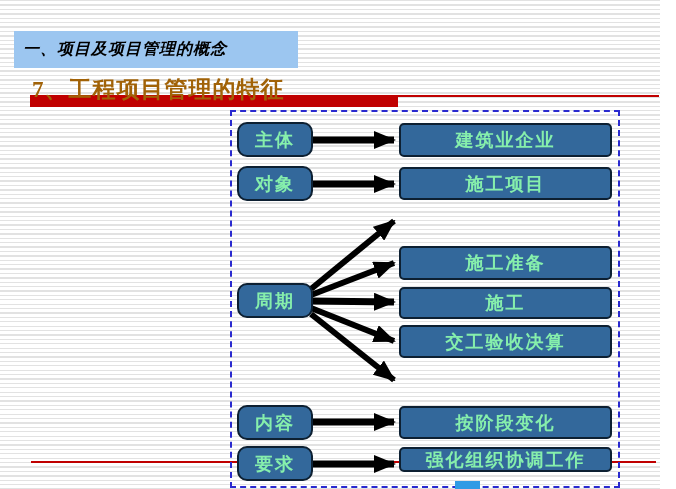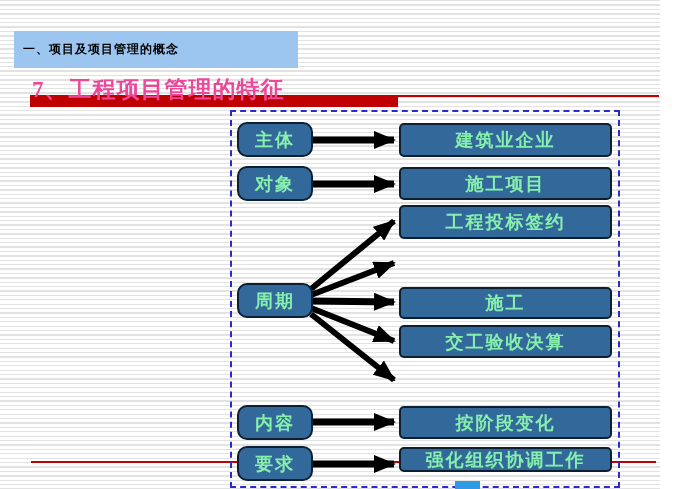--- a/index.html
+++ b/index.html
@@ -19,36 +19,37 @@
     z-index:0;
   }
   .section-bar{
     position:absolute;left:14px;top:31px;width:284px;height:37px;
     background:#9CC6F0;
     display:flex;align-items:center;
     padding-left:9px;box-sizing:border-box;
     z-index:2;
   }
   .section-bar .txt{
-    font-weight:bold;font-size:12px;color:#000000;
+    font-weight:bold;font-size:16px;color:#000000;
     letter-spacing:1px;
     font-family:"Liberation Sans","DejaVu Sans",sans-serif;
+    font-style:italic;
   }
   .title-redbar{
     position:absolute;left:30px;top:95px;width:368px;height:12px;
     background:#C00000;z-index:2;
   }
   .title-redline{
     position:absolute;left:398px;top:95px;width:261px;height:2px;
     background:#C00000;z-index:2;
   }
   .slide-title{
     position:absolute;left:32px;top:74px;
     font-family:"Liberation Serif","DejaVu Serif",serif;
-    font-weight:bold;font-size:23px;color:#ec4899;
+    font-weight:bold;font-size:23px;color:#a16207;
     letter-spacing:1px;white-space:nowrap;
     z-index:3;
   }
   .bottom-redline{
     position:absolute;left:31px;top:461px;width:625px;height:2px;
     background:#C00000;z-index:1;
   }
   .selection-rect{
     position:absolute;left:230px;top:110px;width:386px;height:374px;
     border:2px dashed #2A2ACF;
@@ -131,22 +132,22 @@
   <div class="dbox lbox" style="top:446px;">
     <span class="lbl">要求</span>
   </div>
 
   <div class="dbox rbox" style="top:123px;height:34px;">
     <span class="lbl">建筑业企业</span>
   </div>
   <div class="dbox rbox" style="top:167px;height:33px;">
     <span class="lbl">施工项目</span>
   </div>
-  <div class="dbox rbox" style="top:205px;height:34px;">
-    <span class="lbl">工程投标签约</span>
+  <div class="dbox rbox" style="top:246px;height:34px;">
+    <span class="lbl">施工准备</span>
   </div>
   <div class="dbox rbox" style="top:287px;height:32px;">
     <span class="lbl">施工</span>
   </div>
   <div class="dbox rbox" style="top:325px;height:33px;">
     <span class="lbl">交工验收决算</span>
   </div>
   <div class="dbox rbox" style="top:406px;height:33px;">
     <span class="lbl">按阶段变化</span>
   </div>

